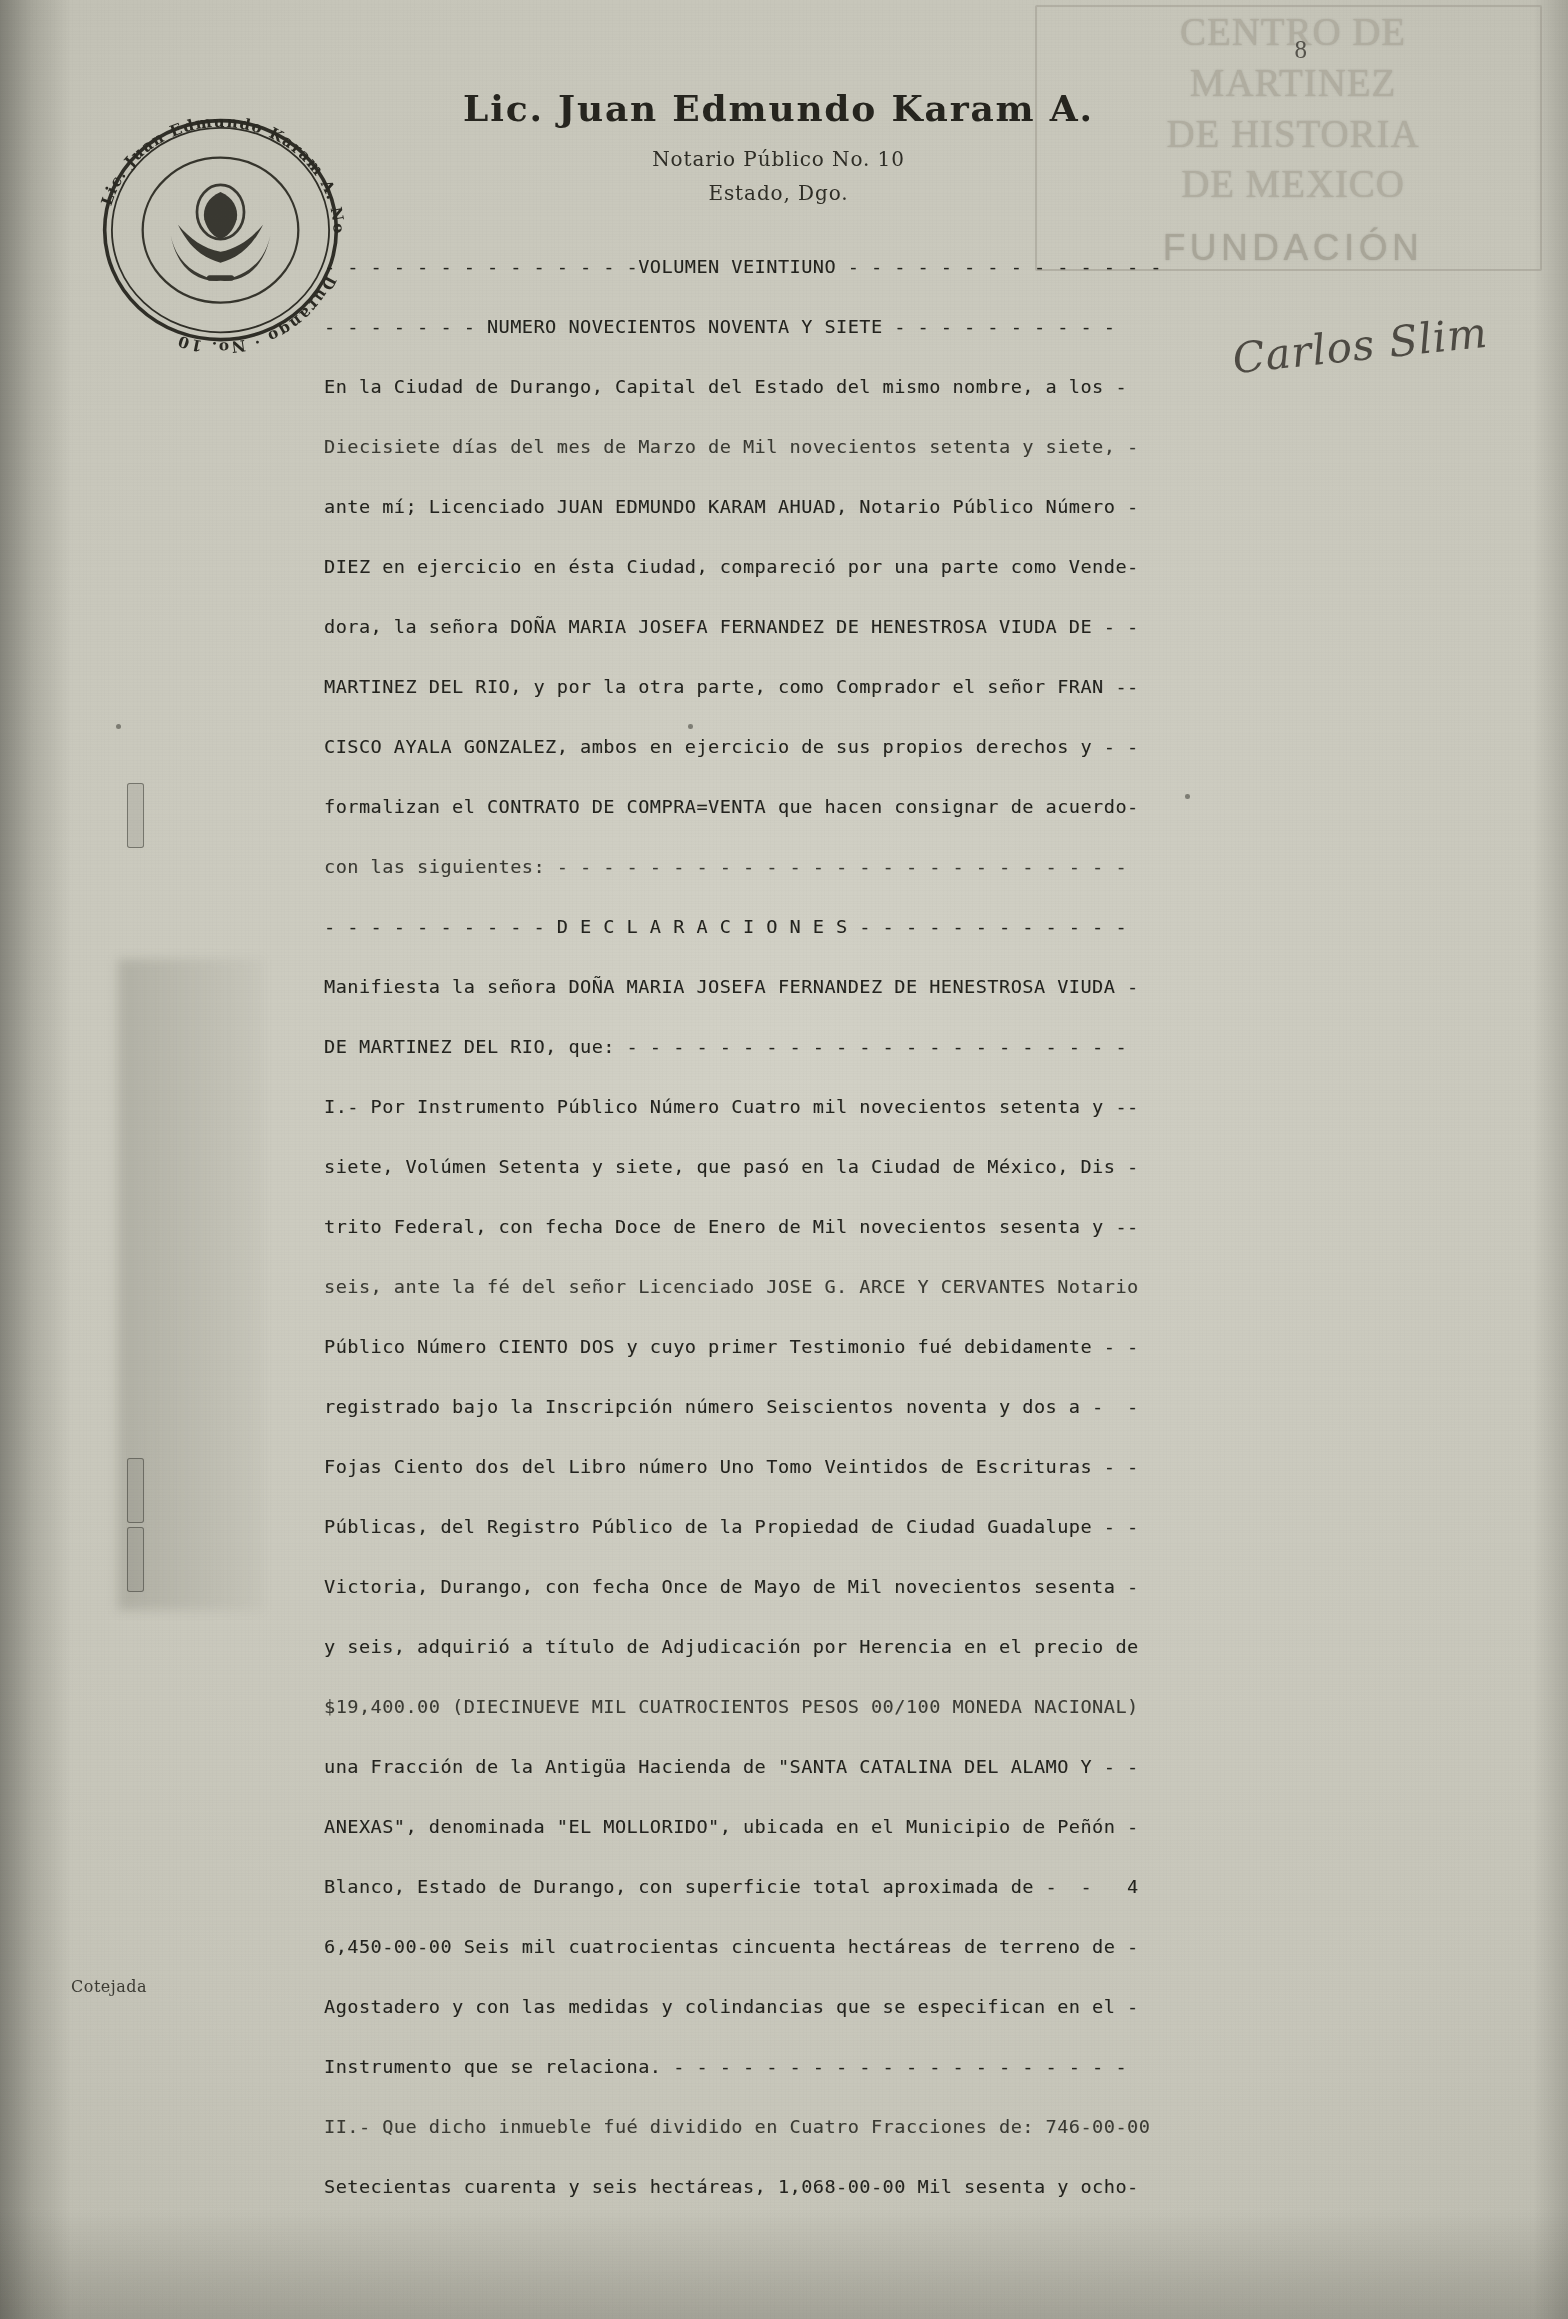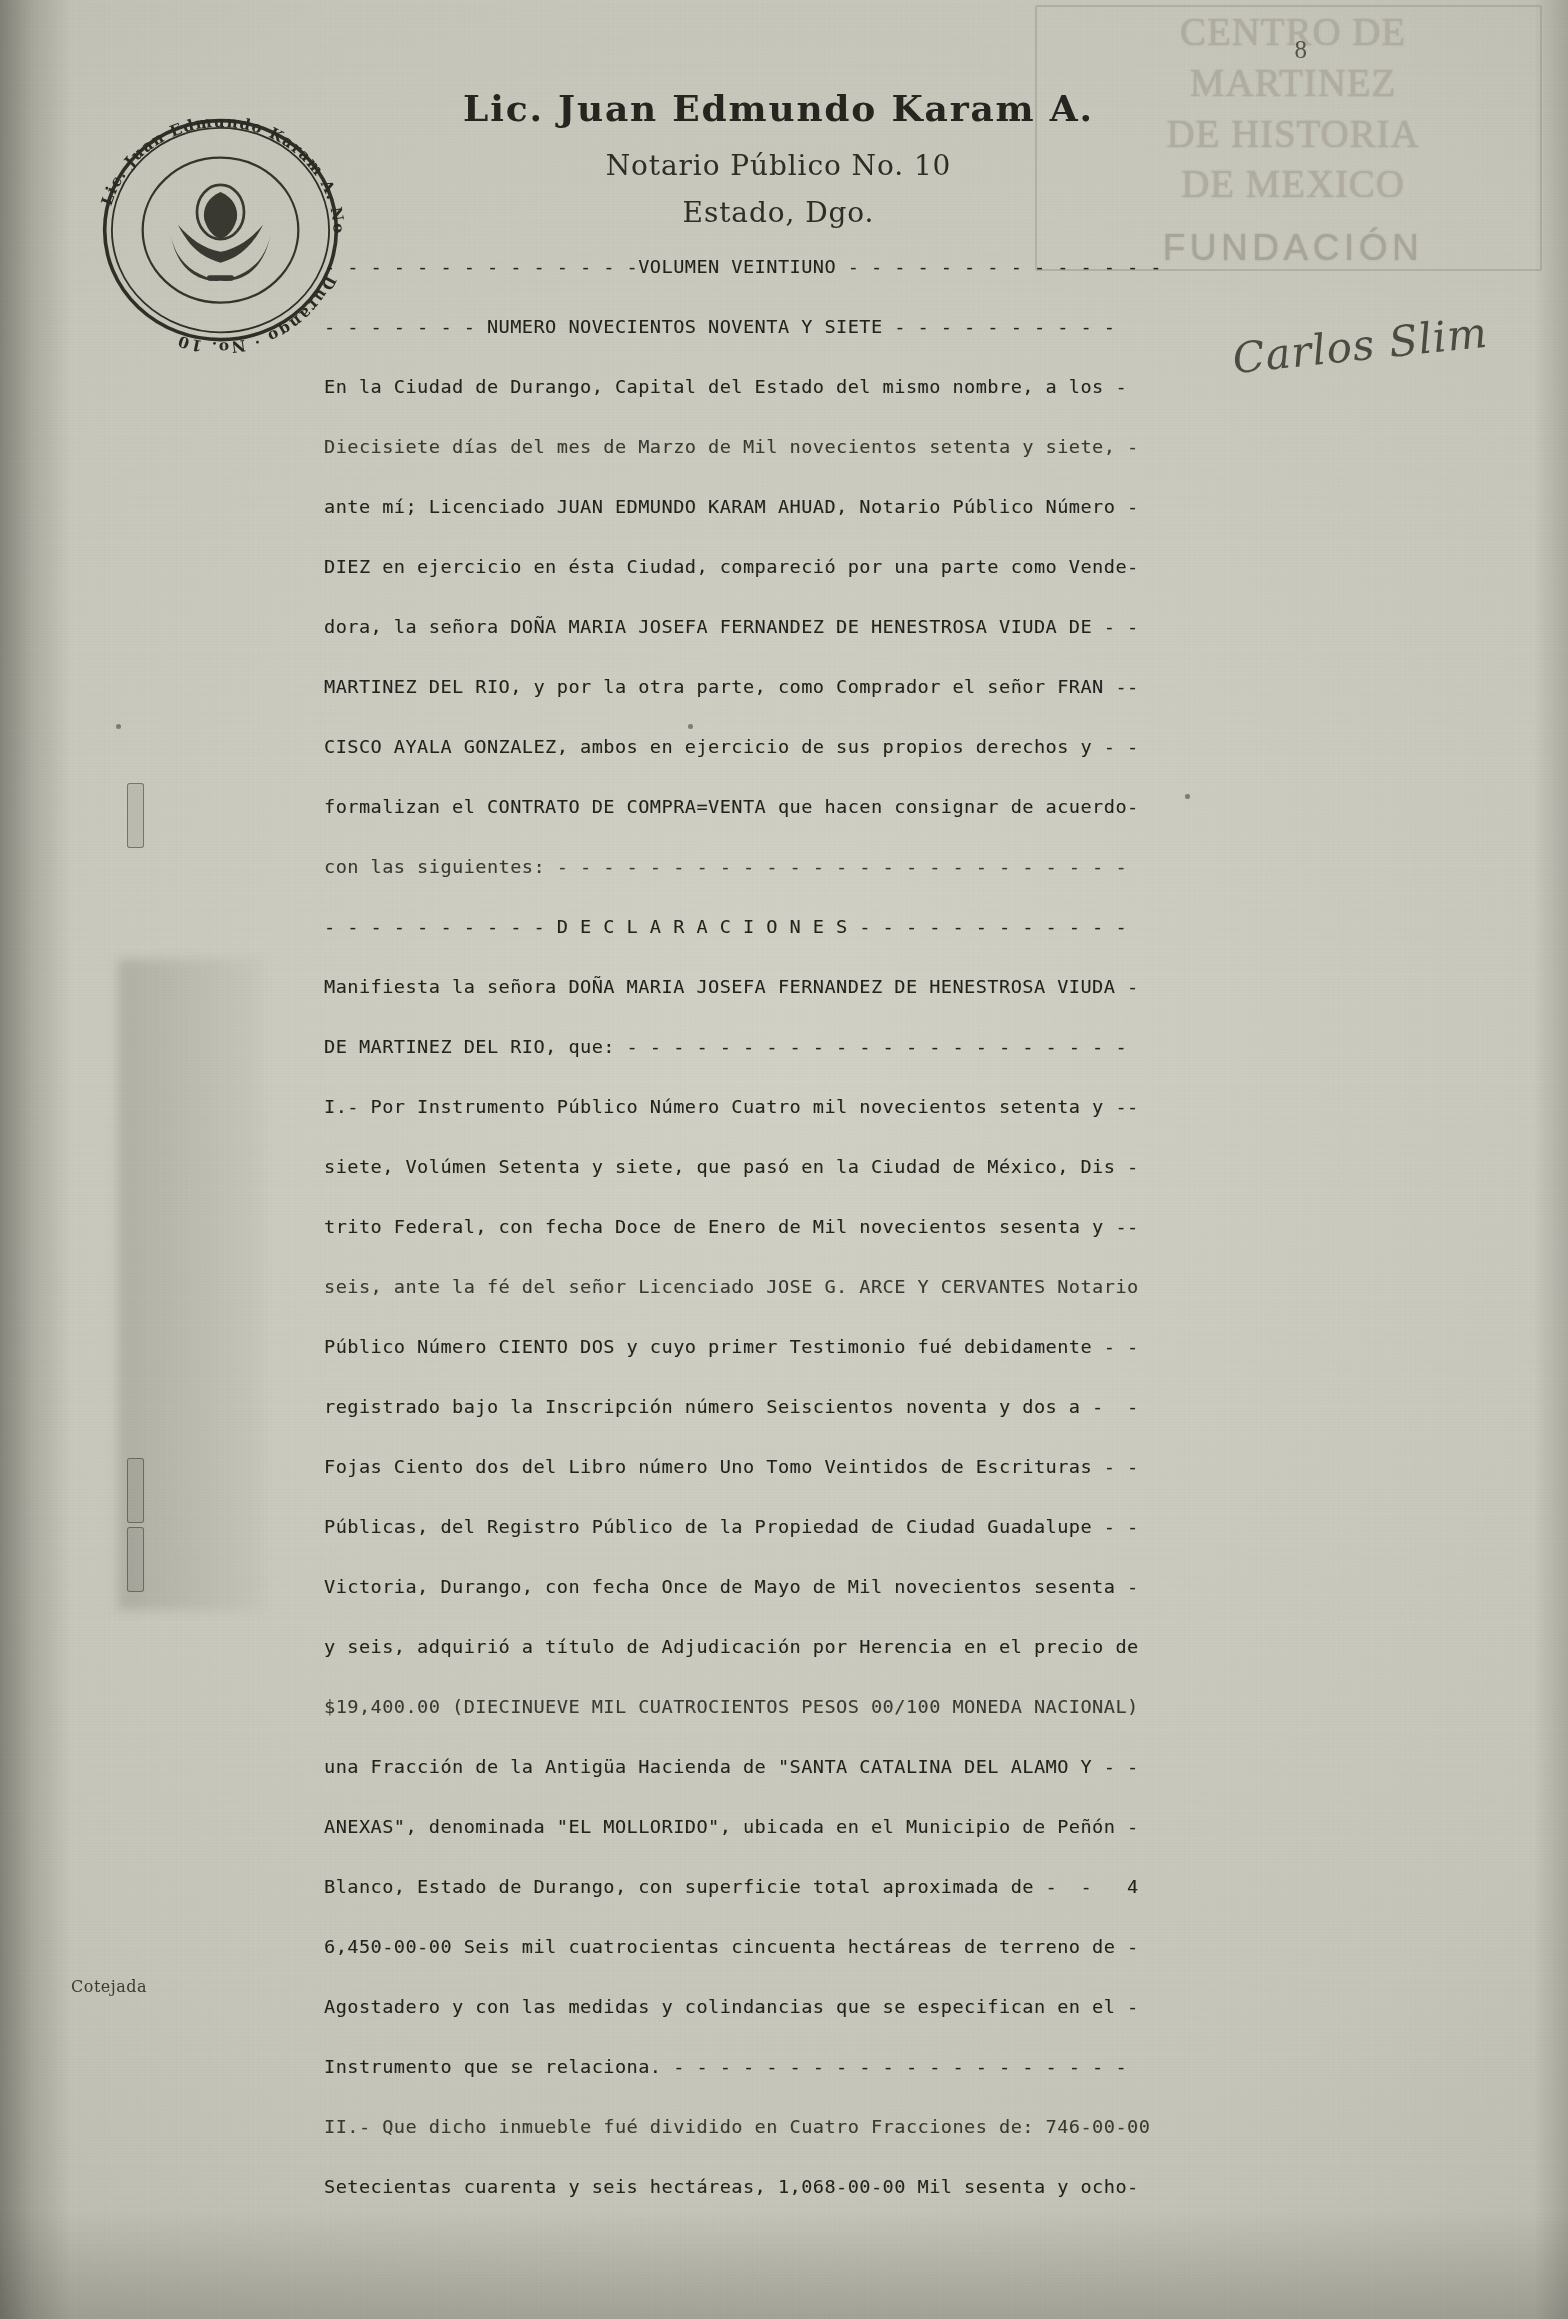--- a/index.html
+++ b/index.html
@@ -128,21 +128,21 @@
   .hdr-name {
     font-family: "DejaVu Serif", serif;
     font-weight: bold;
     font-size: 36px;
     letter-spacing: 1.8px;
     color: #26251f;
     margin-bottom: 12.7px;
   }
   .hdr-sub {
     font-family: "DejaVu Serif", serif;
-    font-size: 28px;
+    font-size: 20px;
     color: #2e2d26;
     letter-spacing: 0.9px;
     line-height: 1.7;
   }
 
   
   .body {
     position: absolute;
     left: 324px;
     top: 237px;

